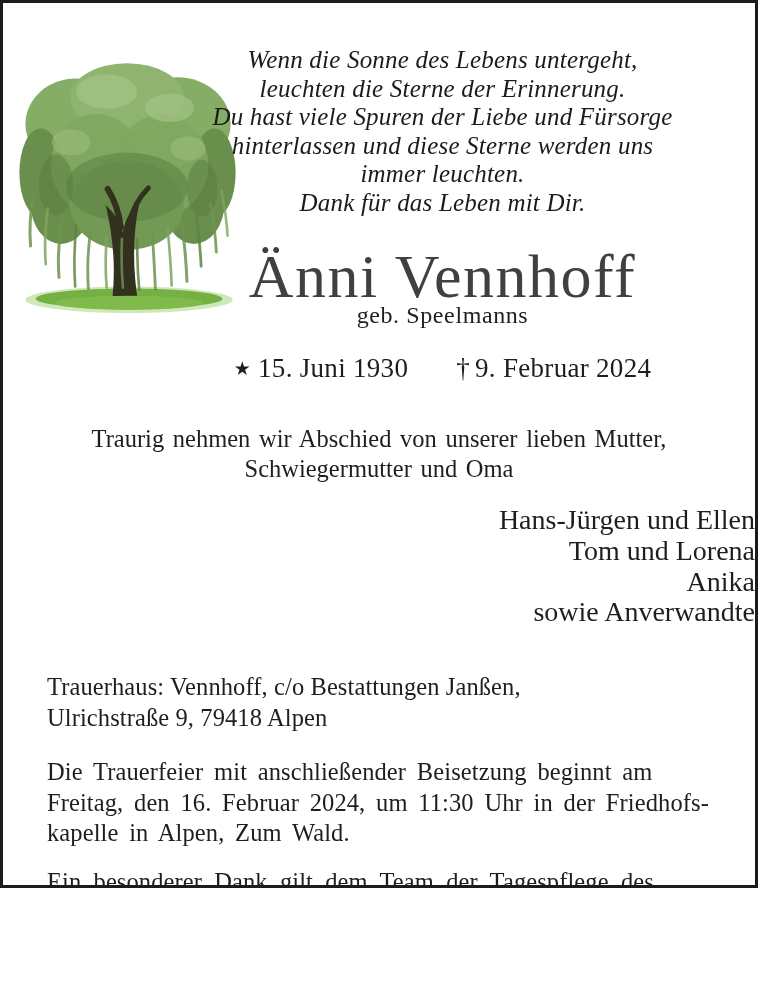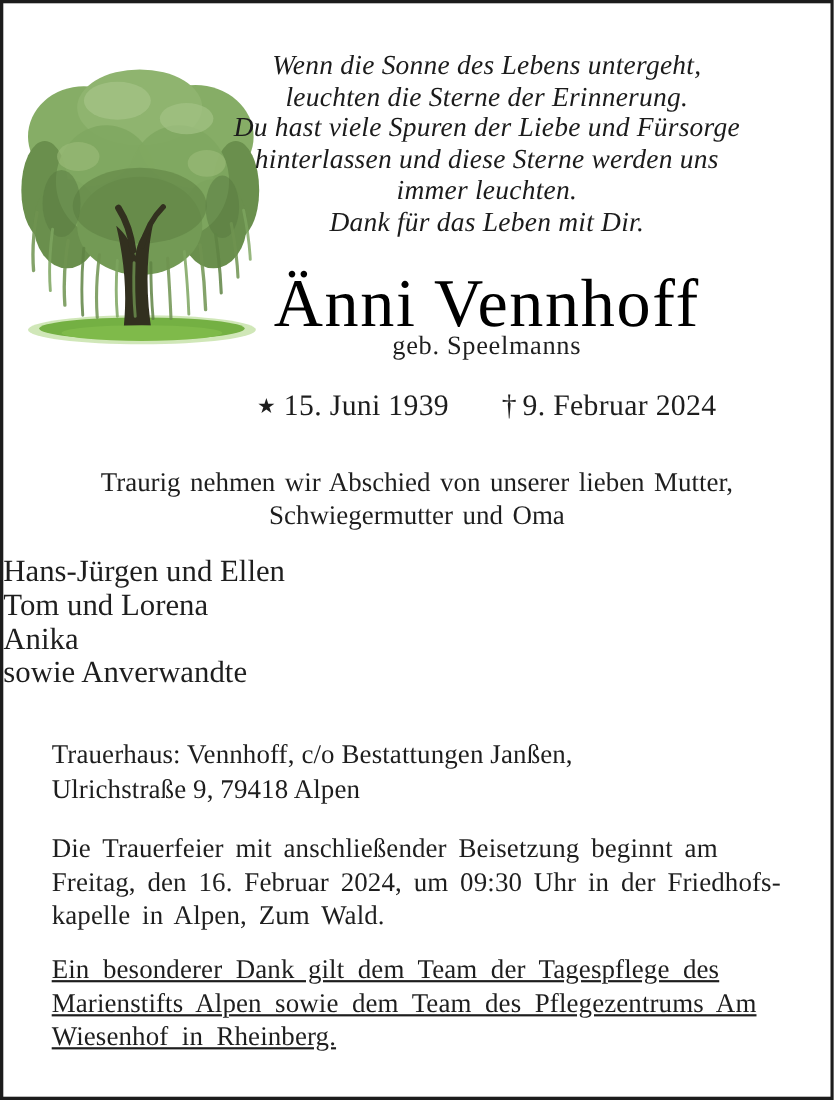--- a/index.html
+++ b/index.html
@@ -1,18 +1,18 @@
 <!DOCTYPE html>
 <html><head>
 <meta charset="utf-8">
 <style>
   html,body{margin:0;padding:0;background:#ffffff;}
   .page{
     position:relative;
-    width:758px;height:1000px;
+    width:758px;height:888px;
     box-sizing:border-box;
     background:#ffffff;
     border:3px solid #1c1c1c;
     font-family:"Liberation Serif","DejaVu Serif",serif;
     color:#1e1e1e;
     overflow:hidden;
   }
   .abs{position:absolute;}
   
   .tree{left:12px;top:50px;width:224px;height:264px;}
@@ -26,21 +26,21 @@
     white-space:pre-line;
     color:#1b1b1b;
     letter-spacing:.2px;
   }
   .name{
     top:240px;
     font-size:62px;
     line-height:66px;
     font-weight:400;
     letter-spacing:1.5px;
-    color:#000000;
+    color:#404040;
   }
   .maiden{
     top:298px;
     font-size:24px;
     line-height:28px;
     letter-spacing:.6px;
   }
   .dates{
     top:349px;
     font-size:27px;
@@ -59,21 +59,21 @@
   .intro{
     top:421px;left:0;width:100%;
     text-align:center;
     font-size:24.5px;
     line-height:30px;
     word-spacing:2.5px;
     white-space:pre-line;
   }
   .mourners{
     top:502px;left:0;width:100%;
-    text-align:left;
+    text-align:right;
     font-size:28px;
     line-height:30.8px;
     white-space:pre-line;
   }
   
   .para{
     left:44px;width:668px;
     font-size:24.5px;
     line-height:30.5px;
     white-space:pre-line;
@@ -144,35 +144,35 @@
 Du hast viele Spuren der Liebe und Fürsorge
 hinterlassen und diese Sterne werden uns
 immer leuchten.
 Dank für das Leben mit Dir.</div>
 
   <div class="abs head-col name">Änni Vennhoff</div>
 
   <div class="abs head-col maiden">geb. Speelmanns</div>
 
   <div class="abs head-col dates">
-    <span><span class="sym-star">★</span><span>15. Juni 1939</span></span><span class="date-gap"></span><span><span class="sym-dagger">†</span><span>9. Februar 2024</span></span>
+    <span><span class="sym-star">★</span><span>15. Juni 1930</span></span><span class="date-gap"></span><span><span class="sym-dagger">†</span><span>9. Februar 2024</span></span>
   </div>
 
   <div class="abs intro">Traurig nehmen wir Abschied von unserer lieben Mutter,
 Schwiegermutter und Oma</div>
 
   <div class="abs mourners">Hans-Jürgen und Ellen
 Tom und Lorena
 Anika
 sowie Anverwandte</div>
 
   <div class="abs para funeral-home">Trauerhaus: Vennhoff, c/o Bestattungen Janßen,
 Ulrichstraße 9, 79418 Alpen</div>
 
   <div class="abs para service">Die Trauerfeier mit anschließender Beisetzung beginnt am
-Freitag, den 16. Februar 2024, um 09:30 Uhr in der Friedhofs-
+Freitag, den 16. Februar 2024, um 11:30 Uhr in der Friedhofs-
 kapelle in Alpen, Zum Wald.</div>
 
   <div class="abs para thanks">Ein besonderer Dank gilt dem Team der Tagespflege des
 Marienstifts Alpen sowie dem Team des Pflegezentrums Am
 Wiesenhof in Rheinberg.</div>
 
 </div>
 
 </body></html>

